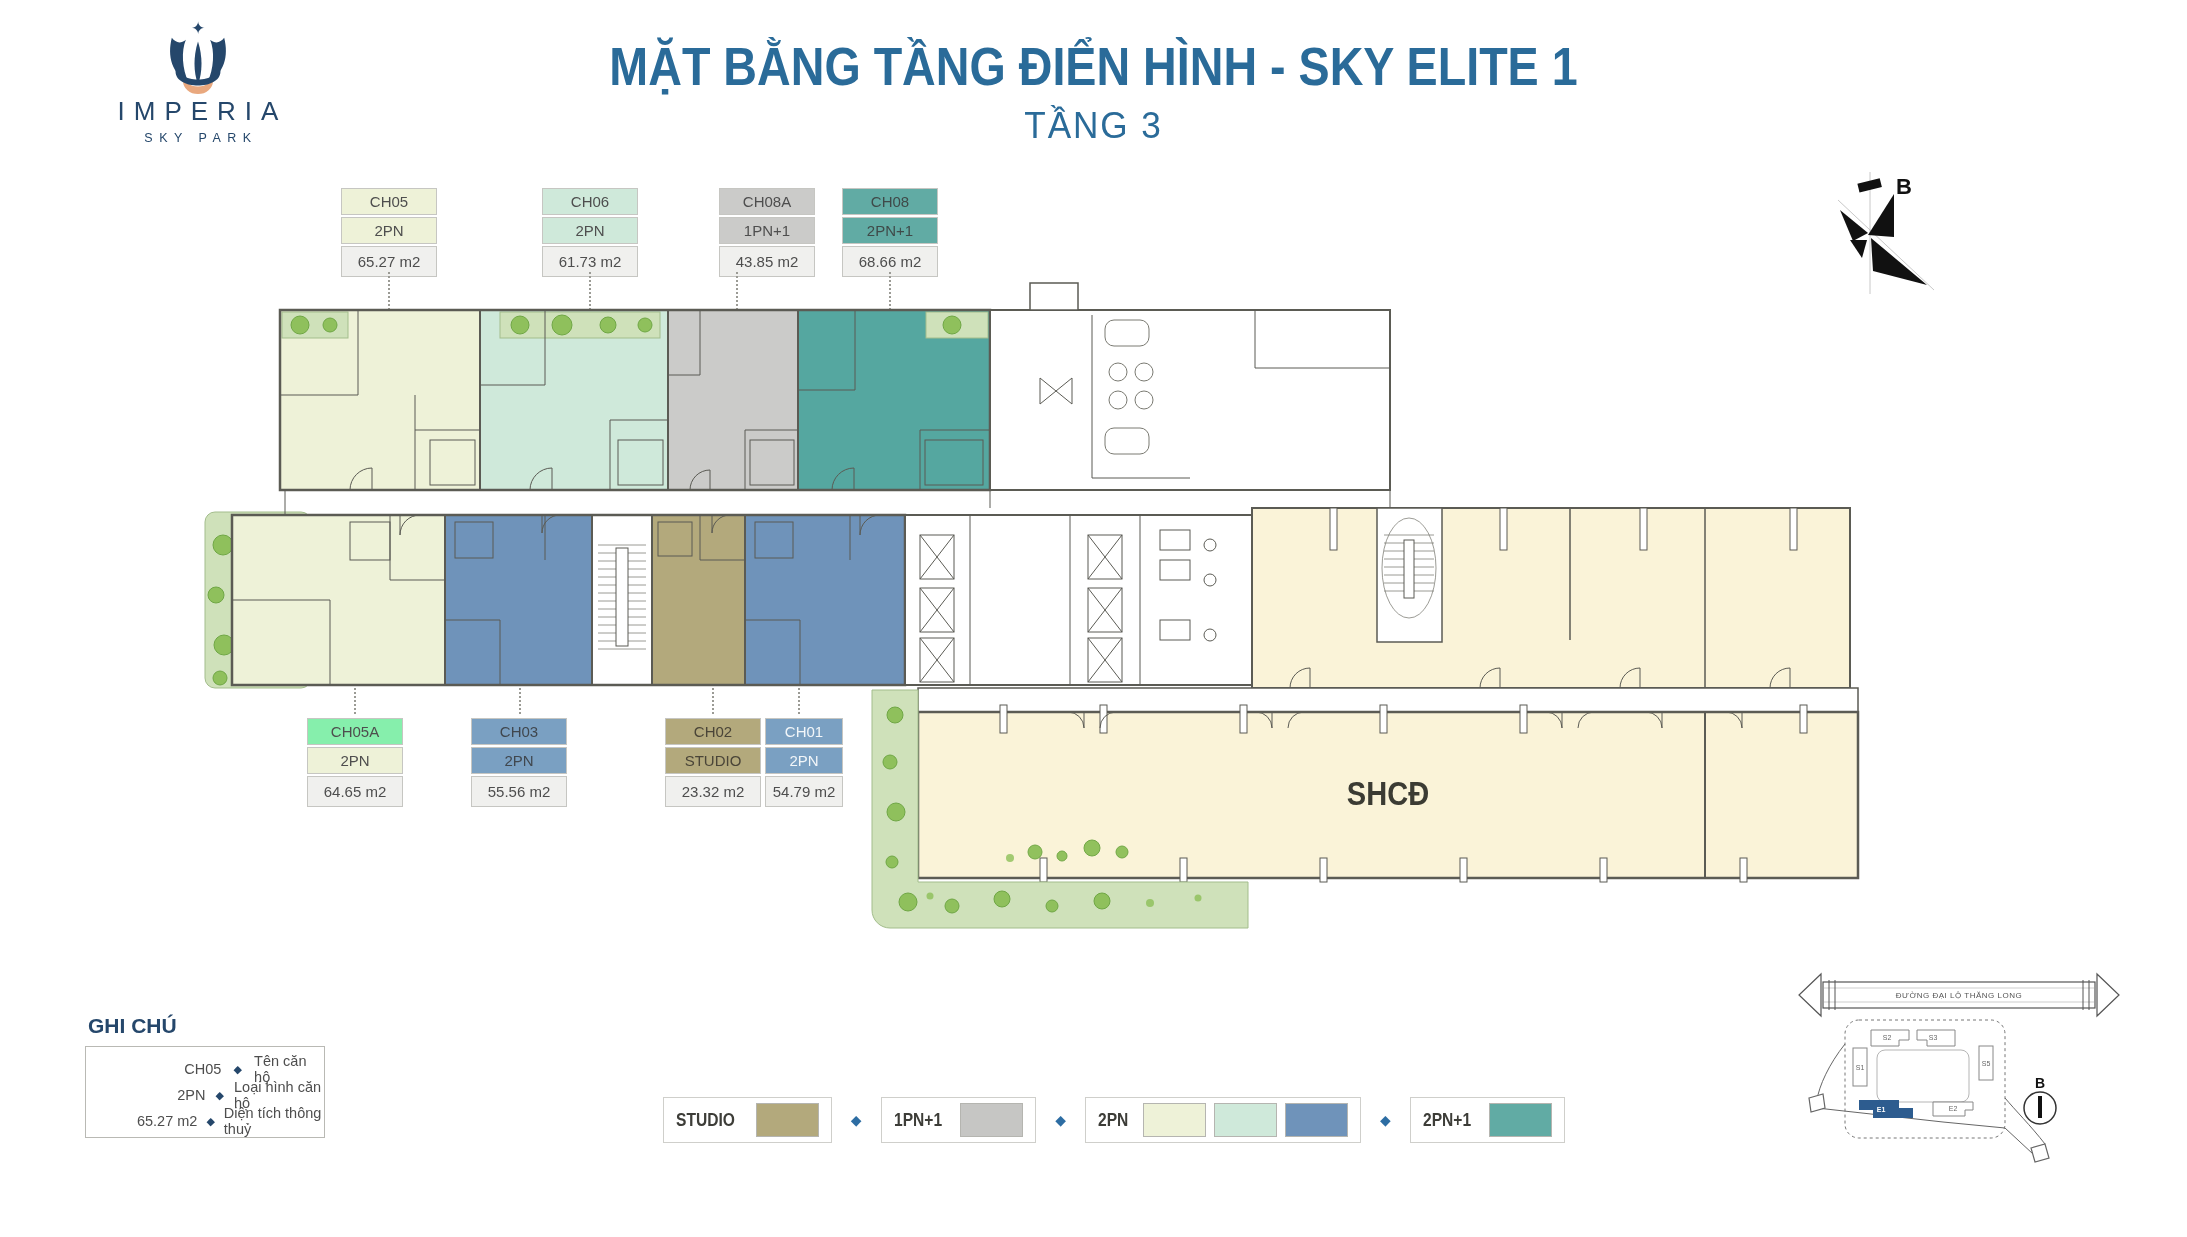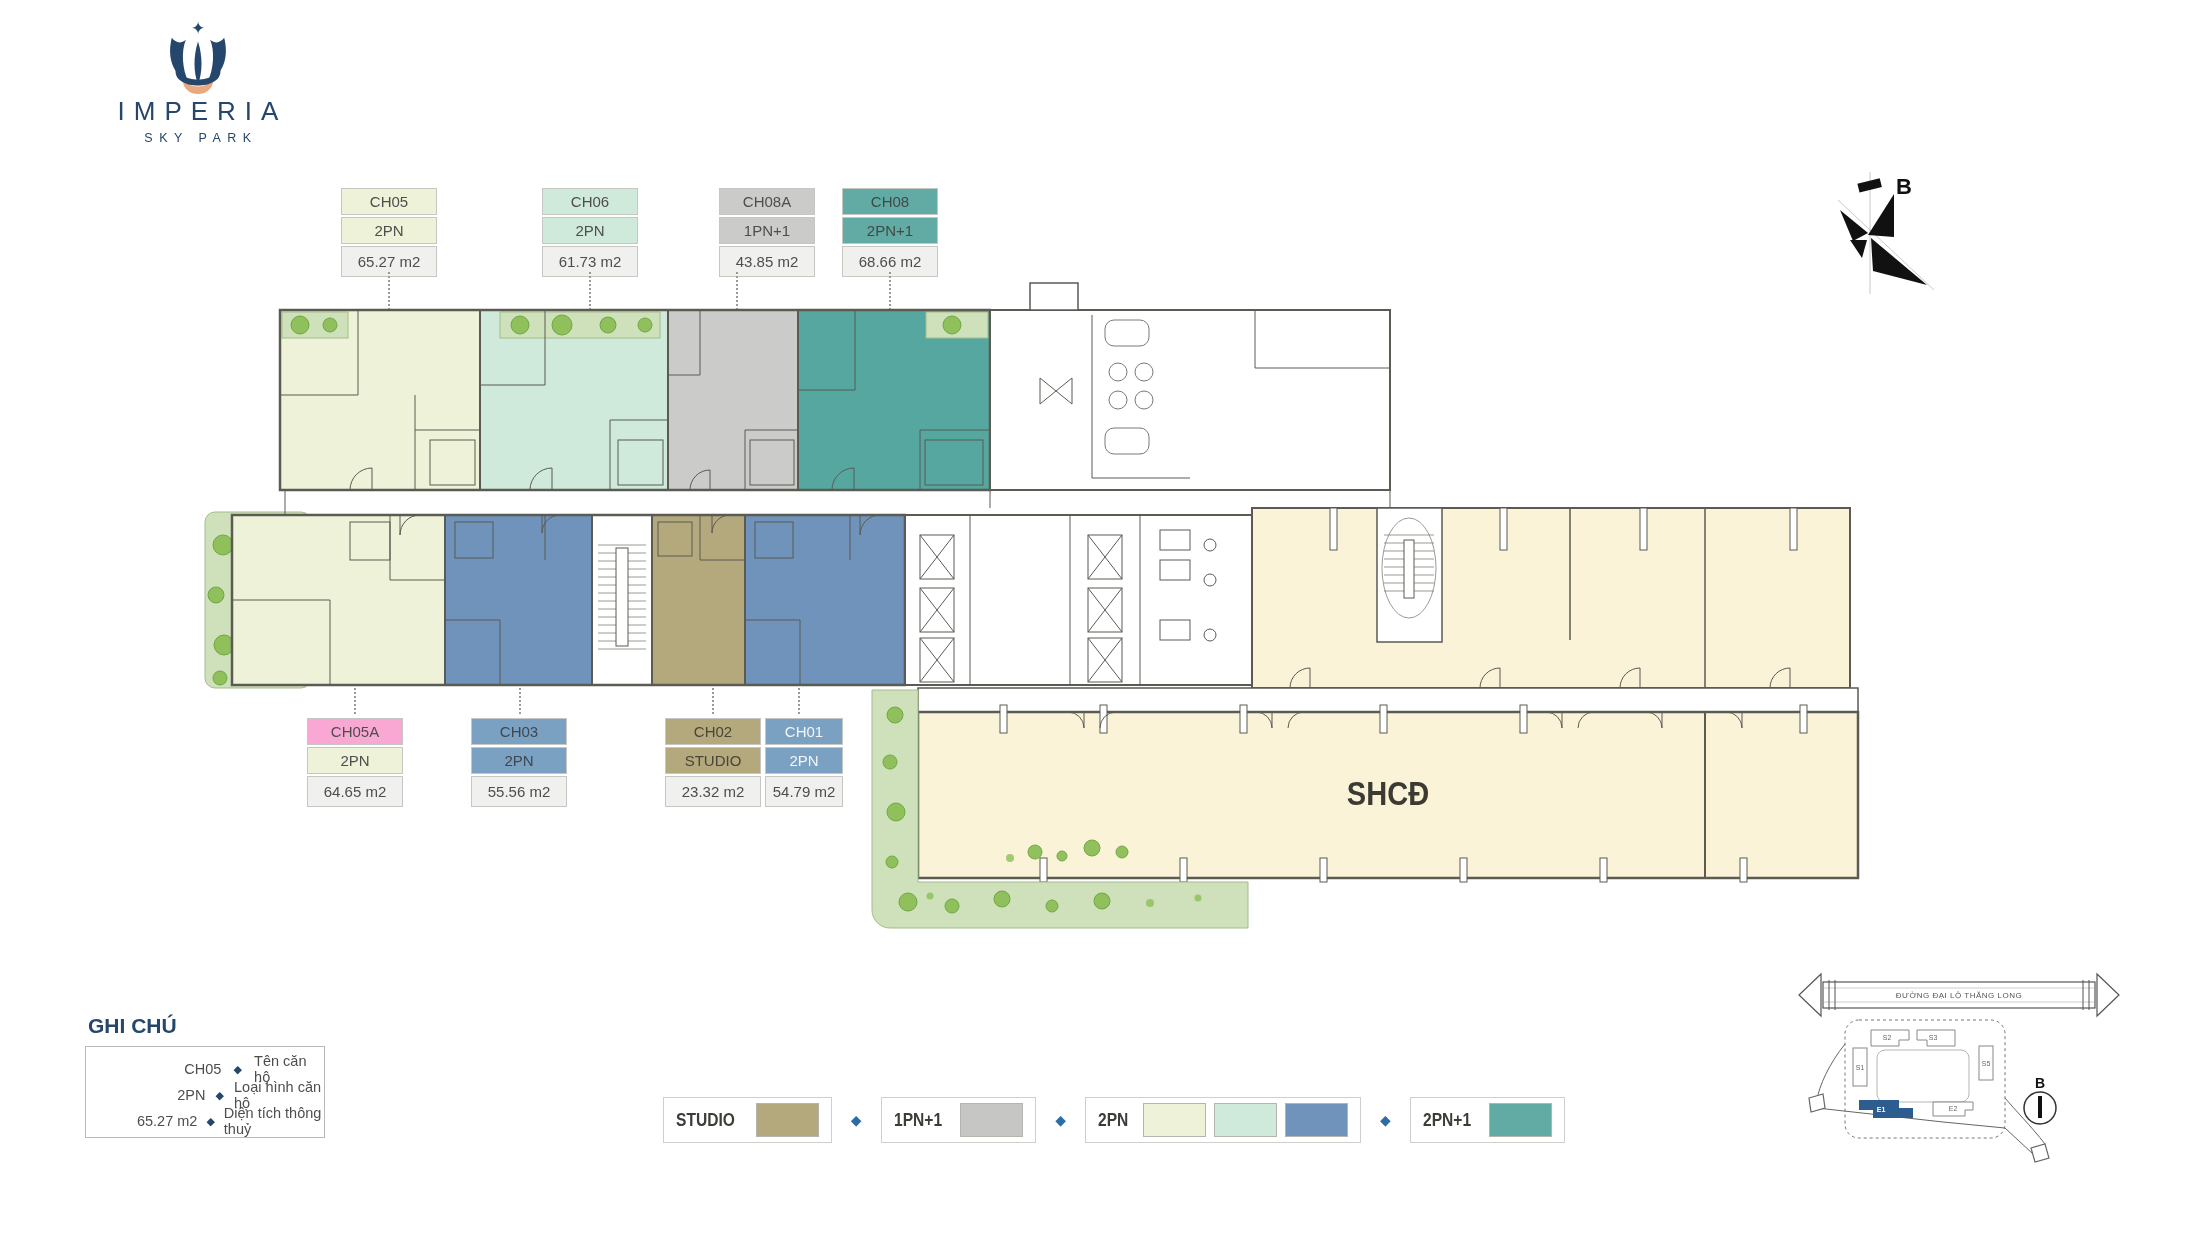--- a/index.html
+++ b/index.html
@@ -67,20 +67,24 @@
       <path d="M24,40 a16,14 0 0 0 32,0 v8 a16,14 0 0 1 -32,0 z" fill="var(--logo_orange)"></path>
       <path d="M12,2 C7,22 12,40 30,50 C23,35 22,16 27,4 C21,9 16,7 12,2 Z" fill="var(--navy)"></path>
       <path d="M68,2 C73,22 68,40 50,50 C57,35 58,16 53,4 C59,9 64,7 68,2 Z" fill="var(--navy)"></path>
       <path d="M40,6 C35,22 35,38 40,52 C45,38 45,22 40,6 Z" fill="var(--navy)"></path>
       <path d="M16,30 C16,52 64,52 64,30 L64,38 C64,58 16,58 16,38 Z" fill="var(--navy)"></path>
     </svg>
     <div class="word1">IMPERIA</div>
     <div class="word2">SKY PARK</div>
   </div>
 
+  <div class="titleblock">
+    <div class="title">MẶT BẰNG TẦNG ĐIỂN HÌNH - SKY ELITE 1</div>
+    <div class="subtitle">TẦNG 3</div>
+  </div>
 
   <svg style="position:absolute;left:1820px;top:158px;" width="150" height="150" viewBox="0 0 150 150">
     <line x1="50" y1="14" x2="50" y2="136" stroke="#c2c2c2" stroke-width="0.9"></line>
     <line x1="18" y1="42" x2="114" y2="132" stroke="#c2c2c2" stroke-width="0.9"></line>
     <rect x="38" y="23" width="23" height="9" transform="rotate(-14 49 27)" fill="#111"></rect>
     <text x="76" y="36" font-size="22" font-weight="700" fill="#111">B</text>
     <polygon points="74,36 74,79 48,77" fill="#111"></polygon>
     <polygon points="48,75 20,52 33,83" fill="#111"></polygon>
     <polygon points="47,82 30,82 42,100" fill="#111"></polygon>
     <polygon points="51,80 107,127 53,113" fill="#111"></polygon>
@@ -367,21 +371,21 @@
       <line class="wl" x1="1390" y1="490" x2="1390" y2="508"></line>
     </g>
   </svg>
 
   <div class="leader" style="left:354px;top:688px;height:26px;"></div>
   <div class="leader" style="left:519px;top:688px;height:26px;"></div>
   <div class="leader" style="left:712px;top:688px;height:26px;"></div>
   <div class="leader" style="left:798px;top:688px;height:26px;"></div>
 
   <div class="ulabel" style="left:307px;top:718px;">
-    <div class="row" style="background-color: #f9a8d4; color: rgb(78, 78, 78);">CH05A</div>
+    <div class="row" style="background-color: #86efac; color: rgb(78, 78, 78);">CH05A</div>
     <div class="row" style="background-color: rgb(238, 242, 216); color: rgb(78, 78, 78);">2PN</div>
     <div class="area">64.65 m2</div>
   </div>
   <div class="ulabel" style="left:471px;top:718px;">
     <div class="row" style="background-color: rgb(122, 160, 194); color: rgb(64, 71, 78);">CH03</div>
     <div class="row" style="background-color: rgb(122, 160, 194); color: rgb(64, 71, 78);">2PN</div>
     <div class="area">55.56 m2</div>
   </div>
   <div class="ulabel" style="left:665px;top:718px;">
     <div class="row" style="background-color: rgb(179, 169, 124); color: rgb(74, 69, 56);">CH02</div>

